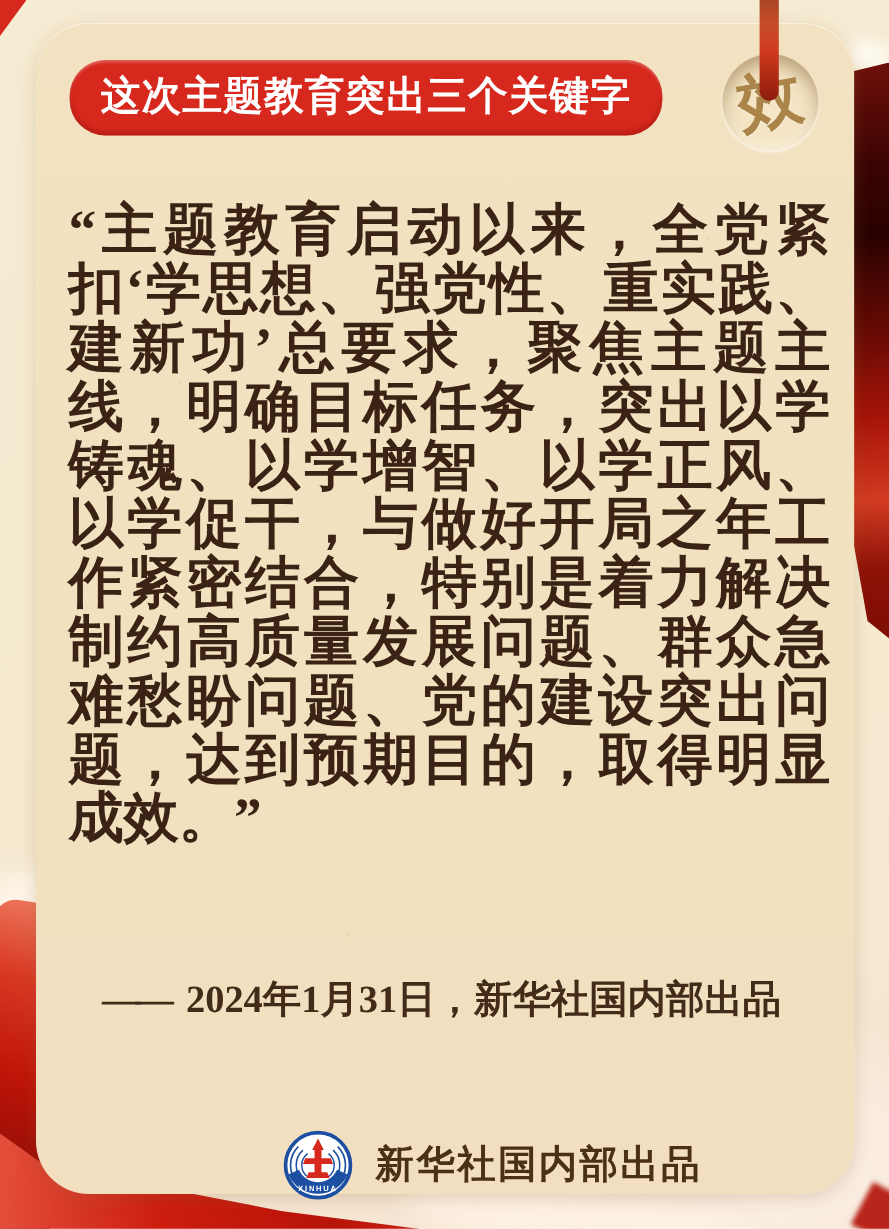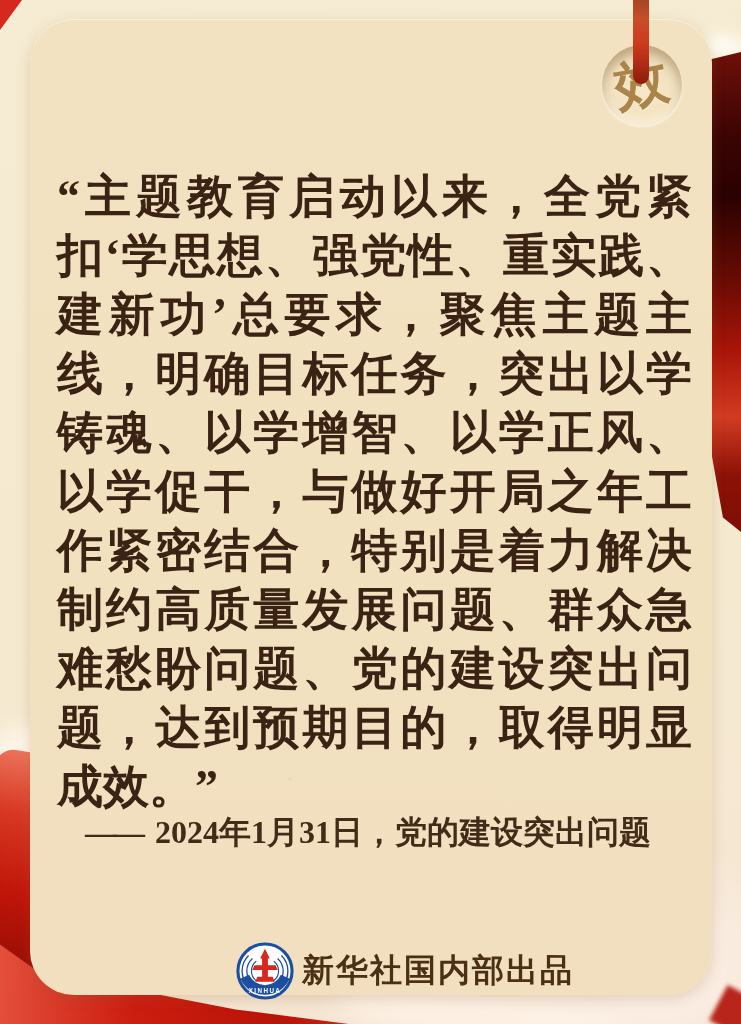--- a/index.html
+++ b/index.html
@@ -93,36 +93,36 @@
   .seal-char {
     font-size:54px; font-weight:bold; color:#ab8449;
     transform:rotate(-10deg) translateY(-2px);
     text-shadow:0 1px 1px rgba(255,255,255,.4);
   }
 
   
   .quote {
     position:absolute; left:27px; top:148px; width:635px;
     font-size:46px; font-weight:bold; color:#3a2314;
-    line-height:59px; text-align:justify;
+    line-height:49px; text-align:justify;
     text-justify:inter-character;
   }
 
   
   .attribution {
     position:absolute; left:55px; top:790px;
     display:flex; align-items:flex-start;
     font-size:32px; font-weight:bold; color:#422b18; line-height:47px;
   }
   .attr-dash { letter-spacing:-4px; margin-right:14px; white-space:nowrap; }
 
   
   .footer {
     position:absolute; left:206px; top:923px;
-    display:flex; align-items:center; gap:8px;
+    display:flex; align-items:center; gap:19px;
   }
   .logo { width:58px; height:58px; flex:0 0 auto; }
   .publisher {
     font-family:"Liberation Sans","DejaVu Sans",sans-serif;
     font-size:32px; font-weight:bold; color:#4a3015; letter-spacing:2px;
     white-space:nowrap;
   }
 </style>
 </head>
 <body>
@@ -133,31 +133,32 @@
   <div class="ribbon-right"></div>
   <div class="ribbon-left-glow"></div>
   <div class="ribbon-left"></div>
   <div class="ribbon-sweep-glow"></div>
   <div class="ribbon-sweep"></div>
   <div class="corner-br"></div>
 </div>
 
 <div class="card">
 
+  <div class="badge">这次主题教育突出三个关键字</div>
 
   <div class="seal">
     <span class="seal-char">效</span>
   </div>
 
   <div class="quote">“主题教育启动以来，全党紧扣‘学思想、强党性、重实践、建新功’总要求，聚焦主题主线，明确目标任务，突出以学铸魂、以学增智、以学正风、以学促干，与做好开局之年工作紧密结合，特别是着力解决制约高质量发展问题、群众急难愁盼问题、党的建设突出问题，达到预期目的，取得明显成效。”</div>
 
   <div class="attribution">
     <span class="attr-dash">——</span>
     <span>
-      <span>2024年1月31日，党的建设突出问题</span><br>
+      <span>2024年1月31日，新华社国内部出品</span><br>
     </span>
   </div>
 
   <div class="footer">
     <svg class="logo" viewBox="0 0 60 60">
       <circle cx="30" cy="30" r="28" fill="#ffffff" stroke="#1c4fa1" stroke-width="3.2"></circle>
 
       <path d="M13 14 A22.5 22.5 0 0 0 13 46" fill="none" stroke="#1c4fa1" stroke-width="1.4"></path>
       <path d="M17 17 A17.5 17.5 0 0 0 17 43" fill="none" stroke="#1c4fa1" stroke-width="1.3"></path>
       <path d="M21 20 A12.5 12.5 0 0 0 21 40" fill="none" stroke="#1c4fa1" stroke-width="1.2"></path>

